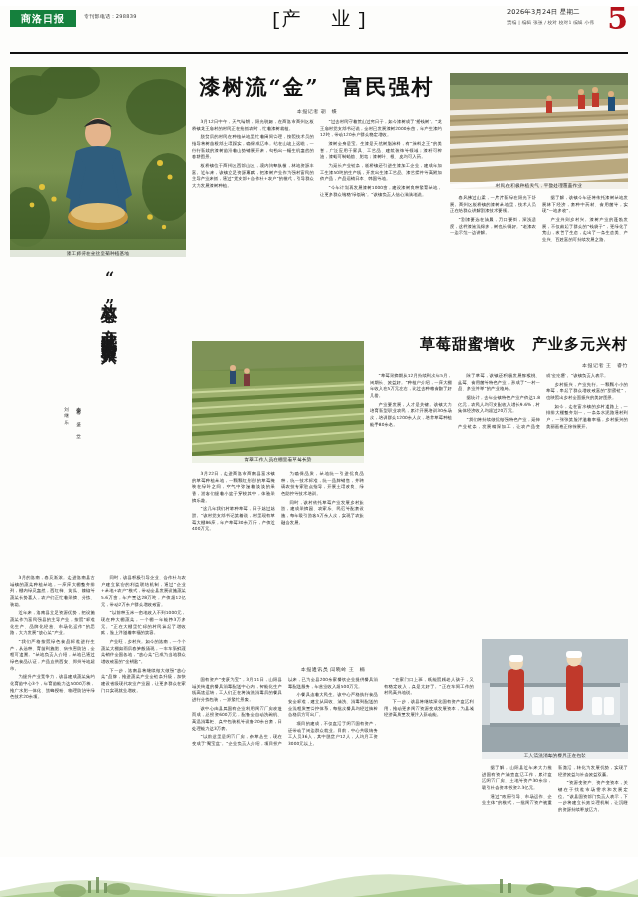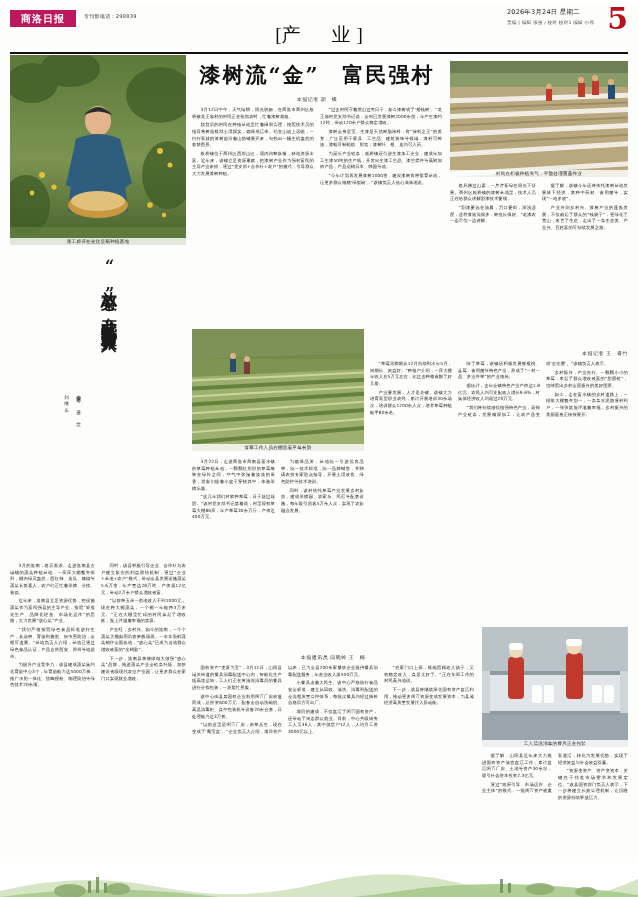--- a/index.html
+++ b/index.html
@@ -29,43 +29,43 @@
     height: 46px;
     border-bottom: 2px solid #111;
     margin: 6px 10px 0 10px;
   }
   .logo {
     position: absolute;
     left: 0;
     top: 4px;
     width: 66px;
     height: 17px;
-    background: #be185d;
+    background: #15803d;
     color: #fff;
     font-size: 10px;
     line-height: 17px;
     text-align: center;
     letter-spacing: 1px;
     font-family: "DejaVu Serif", "Liberation Serif", serif;
     font-weight: bold;
   }
   .logo-sub {
     position: absolute;
     left: 74px;
     top: 7px;
     font-size: 5px;
     color: #333;
     letter-spacing: 0.3px;
   }
   .section-title {
     position: absolute;
     left: 50%;
     transform: translateX(-50%);
-    top: 16px;
-    font-family: Liberation Serif, serif;
+    top: 0px;
+    font-family: Liberation Mono, monospace;
     font-size: 19px;
     letter-spacing: 6px;
     color: #111;
     white-space: nowrap;
   }
   .section-title .bracket {
     font-size: 19px;
     color: #111;
     letter-spacing: 0;
   }
@@ -93,21 +93,21 @@
     font-size: 30px;
     font-family: "DejaVu Serif", "Liberation Serif", serif;
     color: #b5121b;
     font-weight: bold;
     line-height: 1;
   }
 
   
   .content {
     position: relative;
-    margin: 1px 10px 0 10px;
+    margin: 13px 10px 0 10px;
     height: 800px;
   }
 
   
   .photo {
     position: relative;
     overflow: hidden;
     background: #7d8c5e;
   }
   .photo .cap {
@@ -466,20 +466,21 @@
           <g>
             <rect x="38" y="30" width="6" height="13" fill="#2b4a6f"></rect>
             <circle cx="41" cy="27" r="3" fill="#e2b48c"></circle>
             <rect x="52" y="33" width="6" height="12" fill="#7a3b3b"></rect>
             <circle cx="55" cy="30" r="2.8" fill="#e2b48c"></circle>
           </g>
         </svg>
         <div class="cap">青翠工作人员在棚里着草莓长势</div>
       </div>
 
+      <div class="headline" id="art2-head">草莓甜蜜增收　产业多元兴村</div>
       <div class="byline" id="art2-byline">本报记者  王　睿竹</div>
 
       <div class="col-text" id="art2-right">
         <p>“草莓采摘期从12月持续到次年5月，周期长、效益好。”种植户介绍，一座大棚年收入在5万元左右，比过去种粮食翻了好几番。</p>
         <p>产业要发展，人才是关键。该镇大力培育新型职业农民，累计开展培训30余场次，培训群众1200余人次，培养草莓种植能手80余名。</p>
         <p>除了草莓，该镇还积极发展猕猴桃、蓝莓、食用菌等特色产业，形成了“一村一品、多业并举”的产业格局。</p>
         <p>据统计，去年全镇特色产业产值达1.8亿元，农民人均可支配收入增长9.6%，村集体经济收入均超过20万元。</p>
         <p>“我们将持续做优做强特色产业，延伸产业链条，发展精深加工，让农产品变成‘金疙瘩’。”该镇负责人表示。</p>
         <p>乡村振兴，产业先行。一颗颗小小的草莓，串起了群众增收致富的“甜蜜链”，也映照出乡村全面振兴的美好图景。</p>
         <p>如今，走在富水镇的乡村道路上，一排排大棚整齐划一，一条条水泥路通村到户，一张张笑脸洋溢着幸福，乡村振兴的美丽画卷正徐徐展开。</p>

